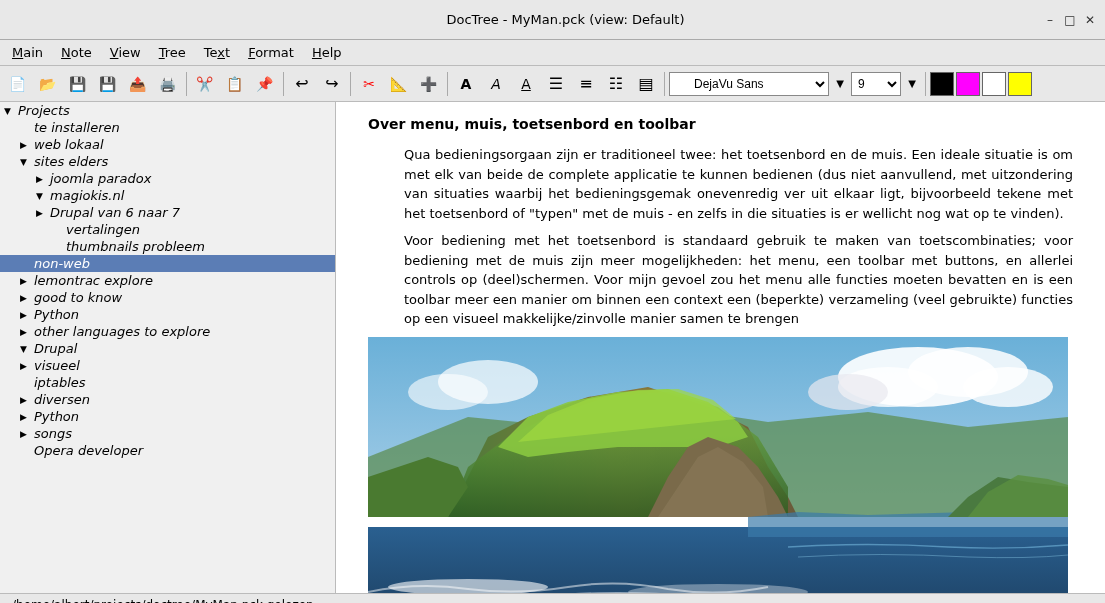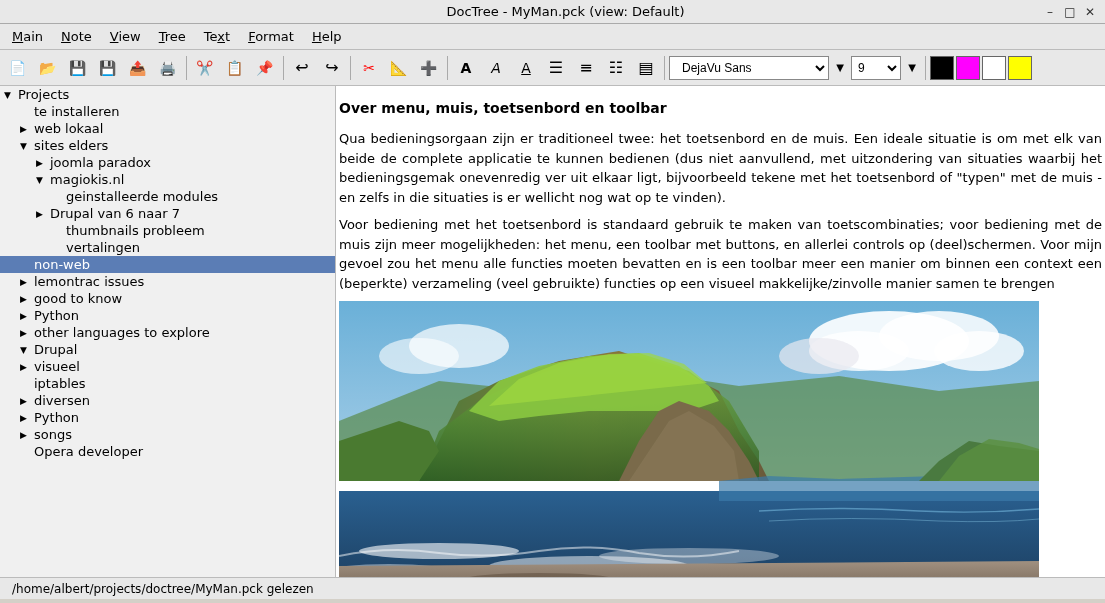--- a/index.html
+++ b/index.html
@@ -1,21 +1,21 @@
 <!DOCTYPE html>
 <html><head>
   <meta charset="utf-8">
   <style>
     * { box-sizing: border-box; margin: 0; padding: 0; }
     body { font-family: 'DejaVu Sans', Arial, sans-serif; font-size: 13px; background: #d4d0c8; overflow: hidden; }
 
     
     .titlebar {
       background: #e8e8e8;
-      height: 24px;
+      height: 40px;
       display: flex;
       align-items: center;
       justify-content: space-between;
       padding: 4px 8px;
       border-bottom: 1px solid #aaa;
     }
     .titlebar-title { font-size: 13px; color: #000; flex: 1; text-align: center; }
     .titlebar-controls { display: flex; gap: 6px; }
     .titlebar-btn { width: 14px; height: 14px; font-size: 12px; display: flex; align-items: center; justify-content: center; cursor: pointer; color: #333; }
 
@@ -56,21 +56,21 @@
       border: 1px solid transparent;
       background: transparent;
       font-size: 14px;
     }
     .toolbar-sep { width: 1px; height: 24px; background: #aaa; margin: 0 2px; }
     .font-selector {
       height: 24px;
       font-size: 12px;
       border: 1px solid #888;
       background: #fff;
-      padding: 0 8px;
+      padding: 0 20px;
       width: 160px;
     }
     .size-selector {
       height: 24px;
       font-size: 12px;
       border: 1px solid #888;
       background: #fff;
       padding: 0 2px;
       width: 50px;
     }
@@ -100,40 +100,40 @@
     .tree-item {
       display: flex;
       align-items: center;
       padding: 1px 0;
       cursor: pointer;
       white-space: nowrap;
     }
     .tree-item.selected { background: #5b7db5; color: #fff; }
     .tree-indent { display: inline-block; }
     .tree-arrow { display: inline-block; width: 14px; font-size: 10px; cursor: pointer; }
-    .tree-label { display: inline-block; }
+    .tree-label { display: inline-block; font-style: italic; }
 
     
     .content-area {
       flex: 1;
       overflow-y: auto;
       background: #fff;
-      padding: 12px 3px;
+      padding: 12px 32px;
       font-family: 'DejaVu Sans', Arial, sans-serif;
       font-size: 13px;
       line-height: 1.5;
       color: #000;
     }
     .content-title {
       font-size: 14px;
       font-weight: bold;
       margin-bottom: 10px;
       color: #000;
     }
-    .content-para { margin-bottom: 8px; text-align: justify; }
+    .content-para { margin-bottom: 8px; text-align: justify; margin-left: 36px; }
 
     
     .statusbar {
       height: 22px;
       background: #e8e8e8;
       border-top: 1px solid #bbb;
       display: flex;
       align-items: center;
       padding: 0 12px;
       font-size: 12px;
@@ -252,48 +252,43 @@
         <span class="tree-indent" style="width: 36px; display: inline-block;"></span>
         <span class="tree-arrow" style="font-size: 9px;">▶</span>
         <span class="tree-label">joomla paradox</span>
       </div>
       <div class="tree-item">
         <span class="tree-indent" style="width: 36px; display: inline-block;"></span>
         <span class="tree-arrow" style="font-size: 9px;">▼</span>
         <span class="tree-label">magiokis.nl</span>
       </div>
       <div class="tree-item">
+        <span class="tree-indent" style="width: 36px; display: inline-block;"></span>
+        <span class="tree-arrow" style="font-size: 9px;">▶</span>
+        <span class="tree-label">Drupal van 6 naar 7</span>
+      </div>
+      <div class="tree-item">
         <span class="tree-indent" style="width: 52px; display: inline-block;"></span>
         <span class="tree-arrow" style="font-size: 9px;"></span>
-        <span class="tree-label">geinstalleerde modules</span>
-      </div>
-      <div class="tree-item">
-        <span class="tree-indent" style="width: 36px; display: inline-block;"></span>
-        <span class="tree-arrow" style="font-size: 9px;">▶</span>
-        <span class="tree-label">Drupal van 6 naar 7</span>
+        <span class="tree-label">vertalingen</span>
       </div>
       <div class="tree-item">
         <span class="tree-indent" style="width: 52px; display: inline-block;"></span>
         <span class="tree-arrow" style="font-size: 9px;"></span>
         <span class="tree-label">thumbnails probleem</span>
       </div>
-      <div class="tree-item">
-        <span class="tree-indent" style="width: 52px; display: inline-block;"></span>
-        <span class="tree-arrow" style="font-size: 9px;"></span>
-        <span class="tree-label">vertalingen</span>
-      </div>
       <div class="tree-item selected">
         <span class="tree-indent" style="width: 20px; display: inline-block;"></span>
         <span class="tree-arrow" style="font-size: 9px;"></span>
         <span class="tree-label">non-web</span>
       </div>
       <div class="tree-item">
         <span class="tree-indent" style="width: 20px; display: inline-block;"></span>
         <span class="tree-arrow" style="font-size: 9px;">▶</span>
-        <span class="tree-label">lemontrac issues</span>
+        <span class="tree-label">lemontrac explore</span>
       </div>
       <div class="tree-item">
         <span class="tree-indent" style="width: 20px; display: inline-block;"></span>
         <span class="tree-arrow" style="font-size: 9px;">▶</span>
         <span class="tree-label">good to know</span>
       </div>
       <div class="tree-item">
         <span class="tree-indent" style="width: 20px; display: inline-block;"></span>
         <span class="tree-arrow" style="font-size: 9px;">▶</span>
         <span class="tree-label">Python</span>

